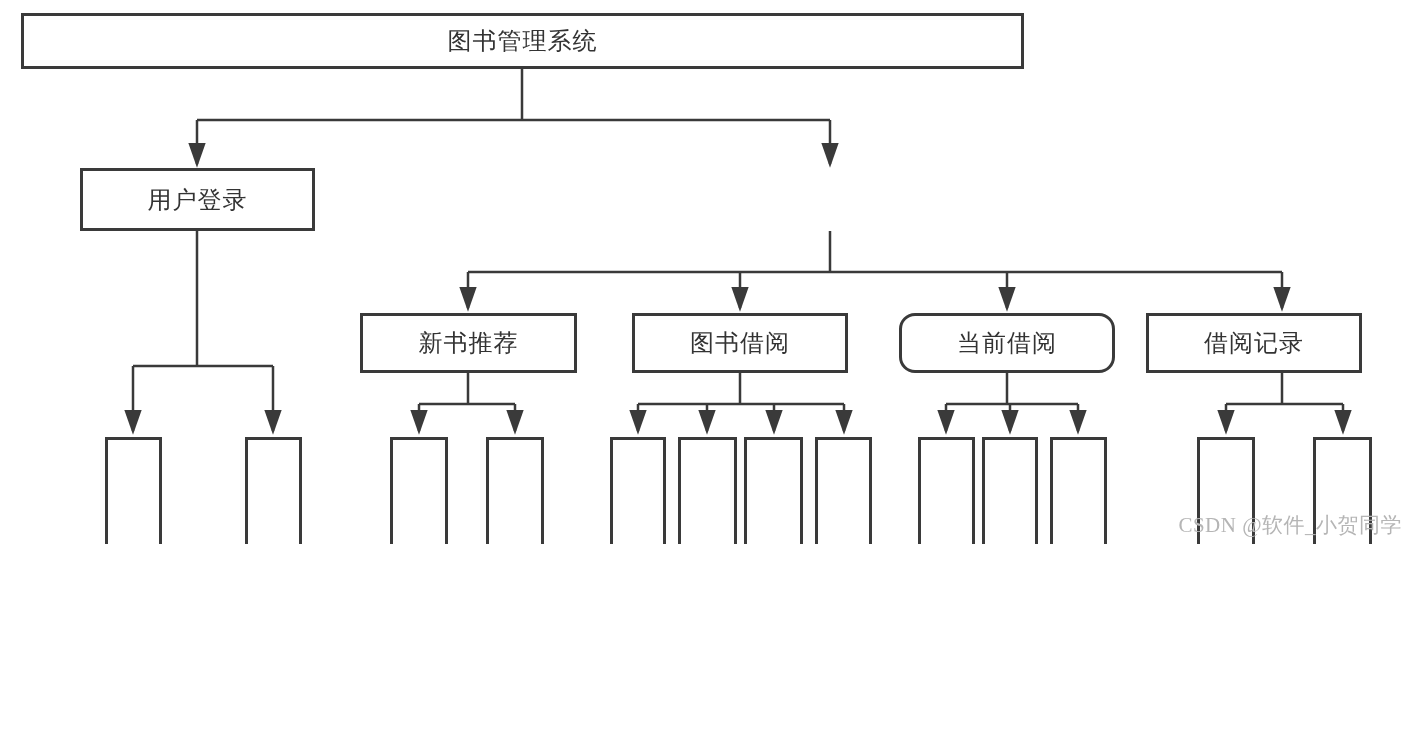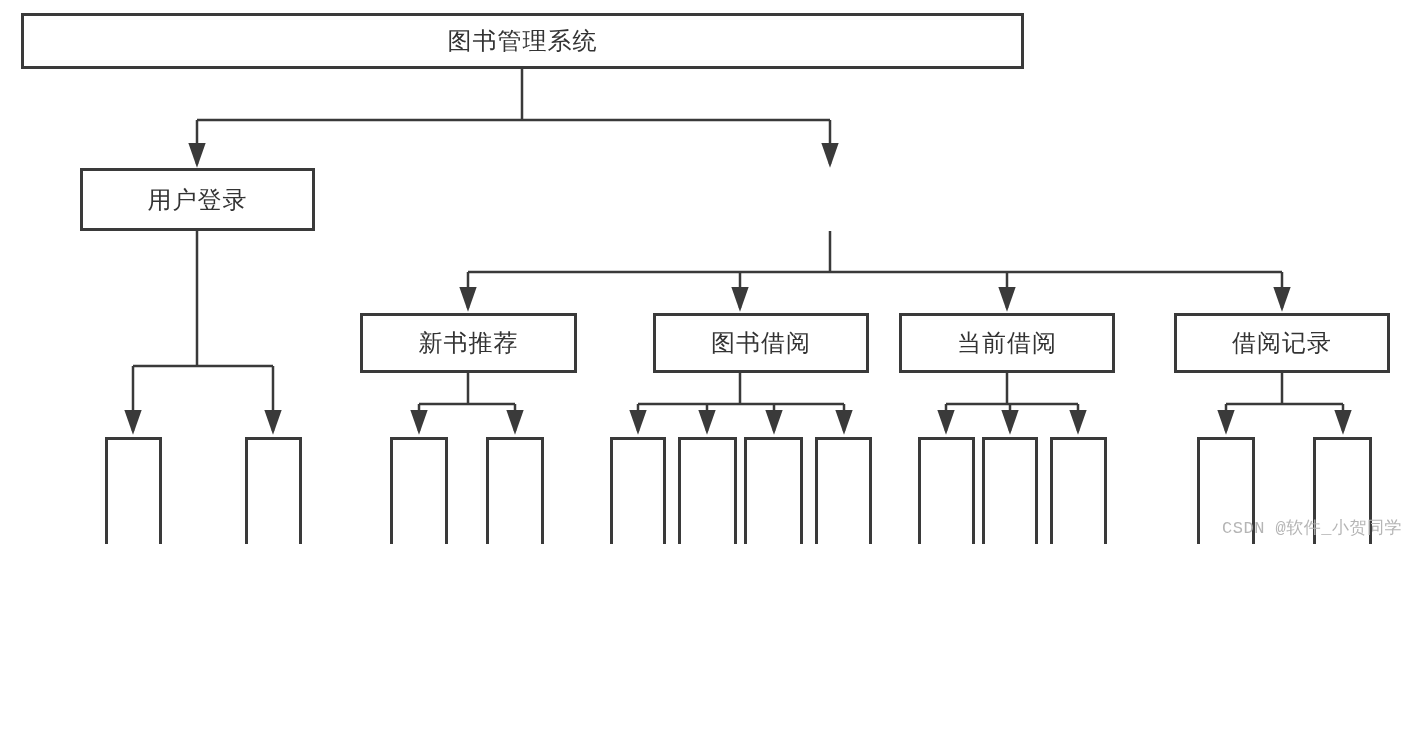--- a/index.html
+++ b/index.html
@@ -1,33 +1,33 @@
 <!DOCTYPE html>
 <html><head>
 <meta charset="utf-8">
 <style>
   html,body { margin:0; padding:0; background:#ffffff; }
   .stage {
     position:relative; width:1405px; height:544px; background:#ffffff;
-    font-family:Liberation Mono, monospace; overflow:hidden;
+    font-family:Liberation Serif, serif; overflow:hidden;
   }
   svg.wires { position:absolute; left:0; top:0; z-index:1; }
   .box {
     position:absolute; background:#ffffff; border:3px solid #3a3a3a;
     box-sizing:border-box; display:flex; align-items:center; justify-content:center;
     color:#333333; z-index:2;
   }
   .hlabel { font-size:24px; letter-spacing:1px; white-space:nowrap; }
   .vlabel {
     writing-mode:vertical-rl; text-orientation:mixed;
     font-size:24px; letter-spacing:7px; line-height:1.15; white-space:nowrap;
   }
   .watermark {
     position:absolute; right:3px; bottom:5px; z-index:5;
-    font-size:17px; letter-spacing:0.5px; color:#b5b5b5; white-space:nowrap;
+    font-size:21px; letter-spacing:0.5px; color:#b5b5b5; white-space:nowrap;
   }
 </style>
 </head>
 <body>
 
 <div class="stage">
 
   <svg class="wires" width="1405" height="747" viewBox="0 0 1405 747">
     <defs>
       <marker id="arw" viewBox="0 0 10 10" refX="8.5" refY="5" markerWidth="10" markerHeight="7" orient="auto" preserveAspectRatio="none">
@@ -74,27 +74,27 @@
     <span class="hlabel">图书管理系统</span>
   </div>
 
   <div class="box" style="left:80px; top:168px; width:235px; height:63px;">
     <span class="hlabel">用户登录</span>
   </div>
 
   <div class="box" style="left:360px; top:313px; width:217px; height:60px;justify-content:center;">
     <span class="hlabel">新书推荐</span>
   </div>
-  <div class="box" style="left:653px; top:313px; width:216px; height:60px;align-items:center;">
+  <div class="box" style="left:632px; top:313px; width:216px; height:60px;align-items:center;">
     <span class="hlabel">图书借阅</span>
   </div>
-  <div class="box" style="left:899px; top:313px; width:216px; height:60px;">
+  <div class="box" style="left:899px; top:313px; width:216px; height:60px;border-radius:16px;">
     <span class="hlabel">当前借阅</span>
   </div>
-  <div class="box" style="left:1174px; top:313px; width:216px; height:60px;">
+  <div class="box" style="left:1146px; top:313px; width:216px; height:60px;">
     <span class="hlabel">借阅记录</span>
   </div>
 
   <div class="box" style="left:105px; top:437px; width:57px; height:299px;">
     <span class="vlabel">用户登录</span>
   </div>
   <div class="box" style="left:245px; top:437px; width:57px; height:299px;">
     <span class="vlabel">注销登录</span>
   </div>
 

